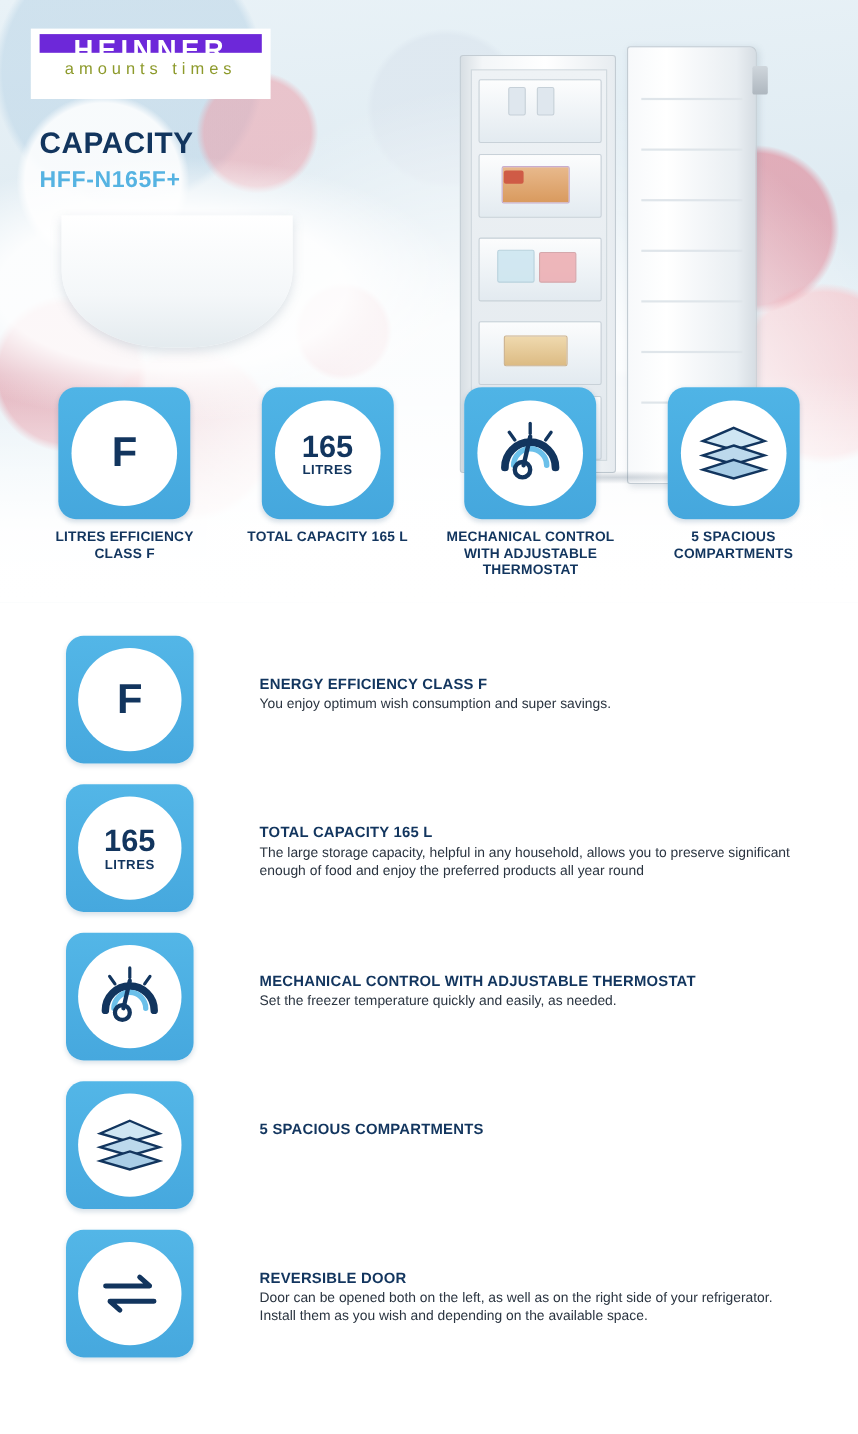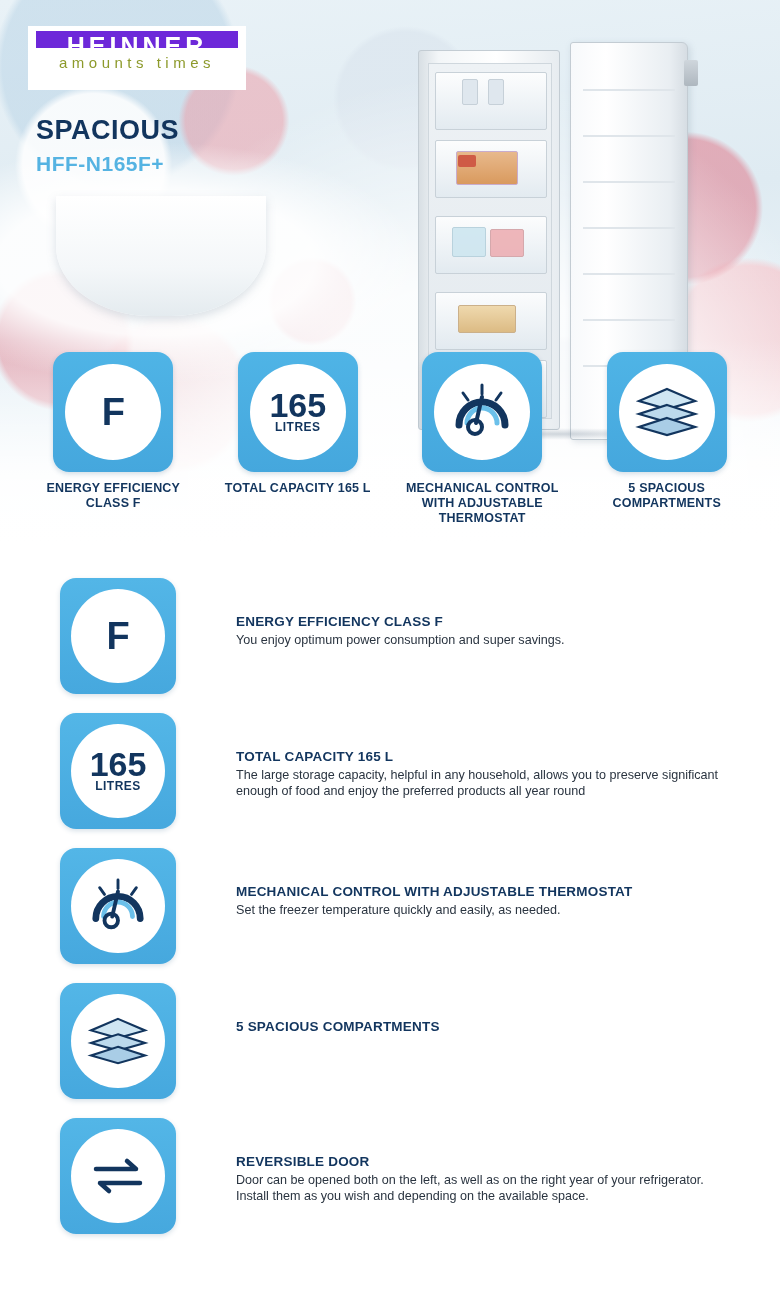--- a/index.html
+++ b/index.html
@@ -179,21 +179,21 @@
     box-shadow: 0 2px 5px rgba(40,90,130,0.2);
   }
   .badge-disc {
     width: 96px; height: 96px;
     border-radius: 50%;
     background: #ffffff;
     display: flex; align-items: center; justify-content: center;
     flex-direction: column;
   }
   .badge-letter { font-size: 38px; font-weight: bold; color: #12355e; }
-  .badge-num { font-size: 34px; font-weight: bold; color: #12355e; line-height: 29px; }
+  .badge-num { font-size: 28px; font-weight: bold; color: #12355e; line-height: 29px; }
   .badge-unit { font-size: 12px; font-weight: bold; color: #12355e; letter-spacing: 0.5px; }
   .badge-caption {
     margin-top: 9px;
     font-size: 12.5px;
     font-weight: bold;
     color: #12355e;
     line-height: 15px;
     letter-spacing: 0.2px;
   }
 
@@ -277,32 +277,32 @@
     <div class="fz-hinge" style="top:18px;"></div>
     <div class="fz-hinge" style="top:350px;"></div>
     <div class="fz-shadow"></div>
   </div>
 
   <div class="logo-box">
     <div class="logo-bar">HEINNER</div>
     <div class="logo-sub">amounts times</div>
   </div>
 
-  <div class="hero-title">SPACIOUS</div>
+  <div class="hero-title">CAPACITY</div>
   <div class="hero-model">HFF-N165F+</div>
 
   <div class="badges">
 
     <div class="badge-col">
       <div class="badge-tile">
         <div class="badge-disc">
           <span class="badge-letter">F</span>
         </div>
       </div>
-      <div class="badge-caption" style="white-space:pre-line;">ENERGY EFFICIENCY
+      <div class="badge-caption" style="white-space:pre-line;">LITRES EFFICIENCY
 CLASS F</div>
     </div>
 
     <div class="badge-col">
       <div class="badge-tile">
         <div class="badge-disc">
           <span class="badge-num">165</span>
           <span class="badge-unit">LITRES</span>
         </div>
       </div>
@@ -350,21 +350,21 @@
   <div class="detail-row">
     <div class="detail-icon-wrap">
       <div class="detail-tile">
         <div class="detail-disc">
           <span class="badge-letter">F</span>
         </div>
       </div>
     </div>
     <div class="detail-text">
       <div class="detail-title">ENERGY EFFICIENCY CLASS F</div>
-      <div class="detail-desc">You enjoy optimum power consumption and super savings.</div>
+      <div class="detail-desc">You enjoy optimum wish consumption and super savings.</div>
     </div>
   </div>
 
   <div class="detail-row">
     <div class="detail-icon-wrap">
       <div class="detail-tile">
         <div class="detail-disc">
           <span class="badge-num">165</span>
           <span class="badge-unit">LITRES</span>
         </div>
@@ -421,17 +421,17 @@
         <div class="detail-disc">
           <svg width="60" height="46" viewBox="0 0 60 46">
             <path d="M8 16 H48 L39 8" fill="none" stroke="#12355e" stroke-width="4.5" stroke-linecap="round" stroke-linejoin="round"></path>
             <path d="M52 30 H12 L21 38" fill="none" stroke="#12355e" stroke-width="4.5" stroke-linecap="round" stroke-linejoin="round"></path>
           </svg>
         </div>
       </div>
     </div>
     <div class="detail-text">
       <div class="detail-title">REVERSIBLE DOOR</div>
-      <div class="detail-desc">Door can be opened both on the left, as well as on the right year of your refrigerator. Install them as you wish and depending on the available space.</div>
+      <div class="detail-desc">Door can be opened both on the left, as well as on the right side of your refrigerator. Install them as you wish and depending on the available space.</div>
     </div>
   </div>
 
 </div>
 
 </body></html>

